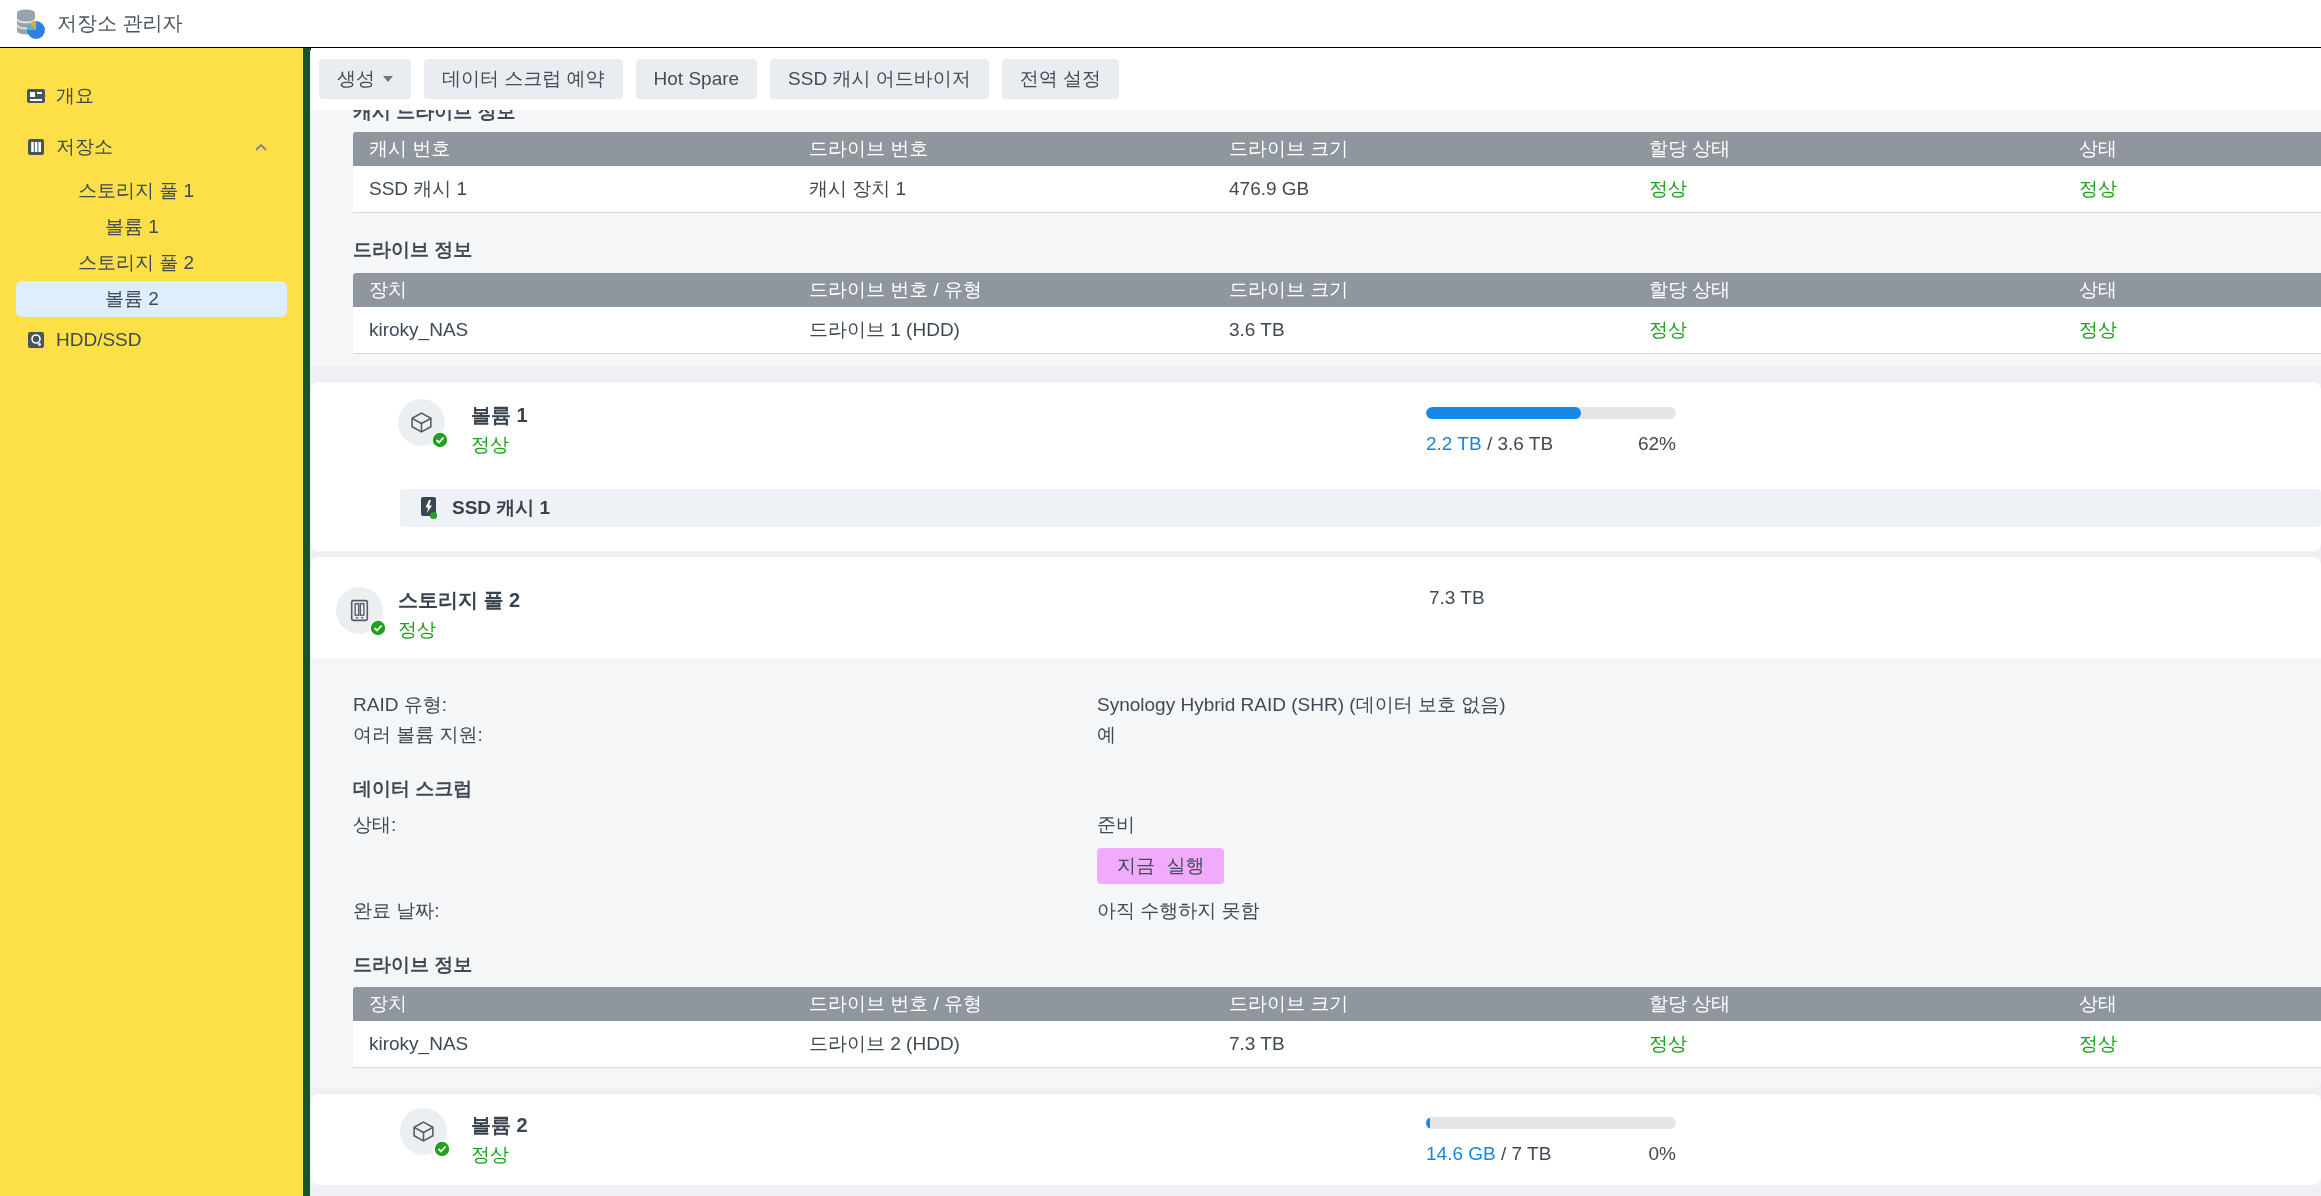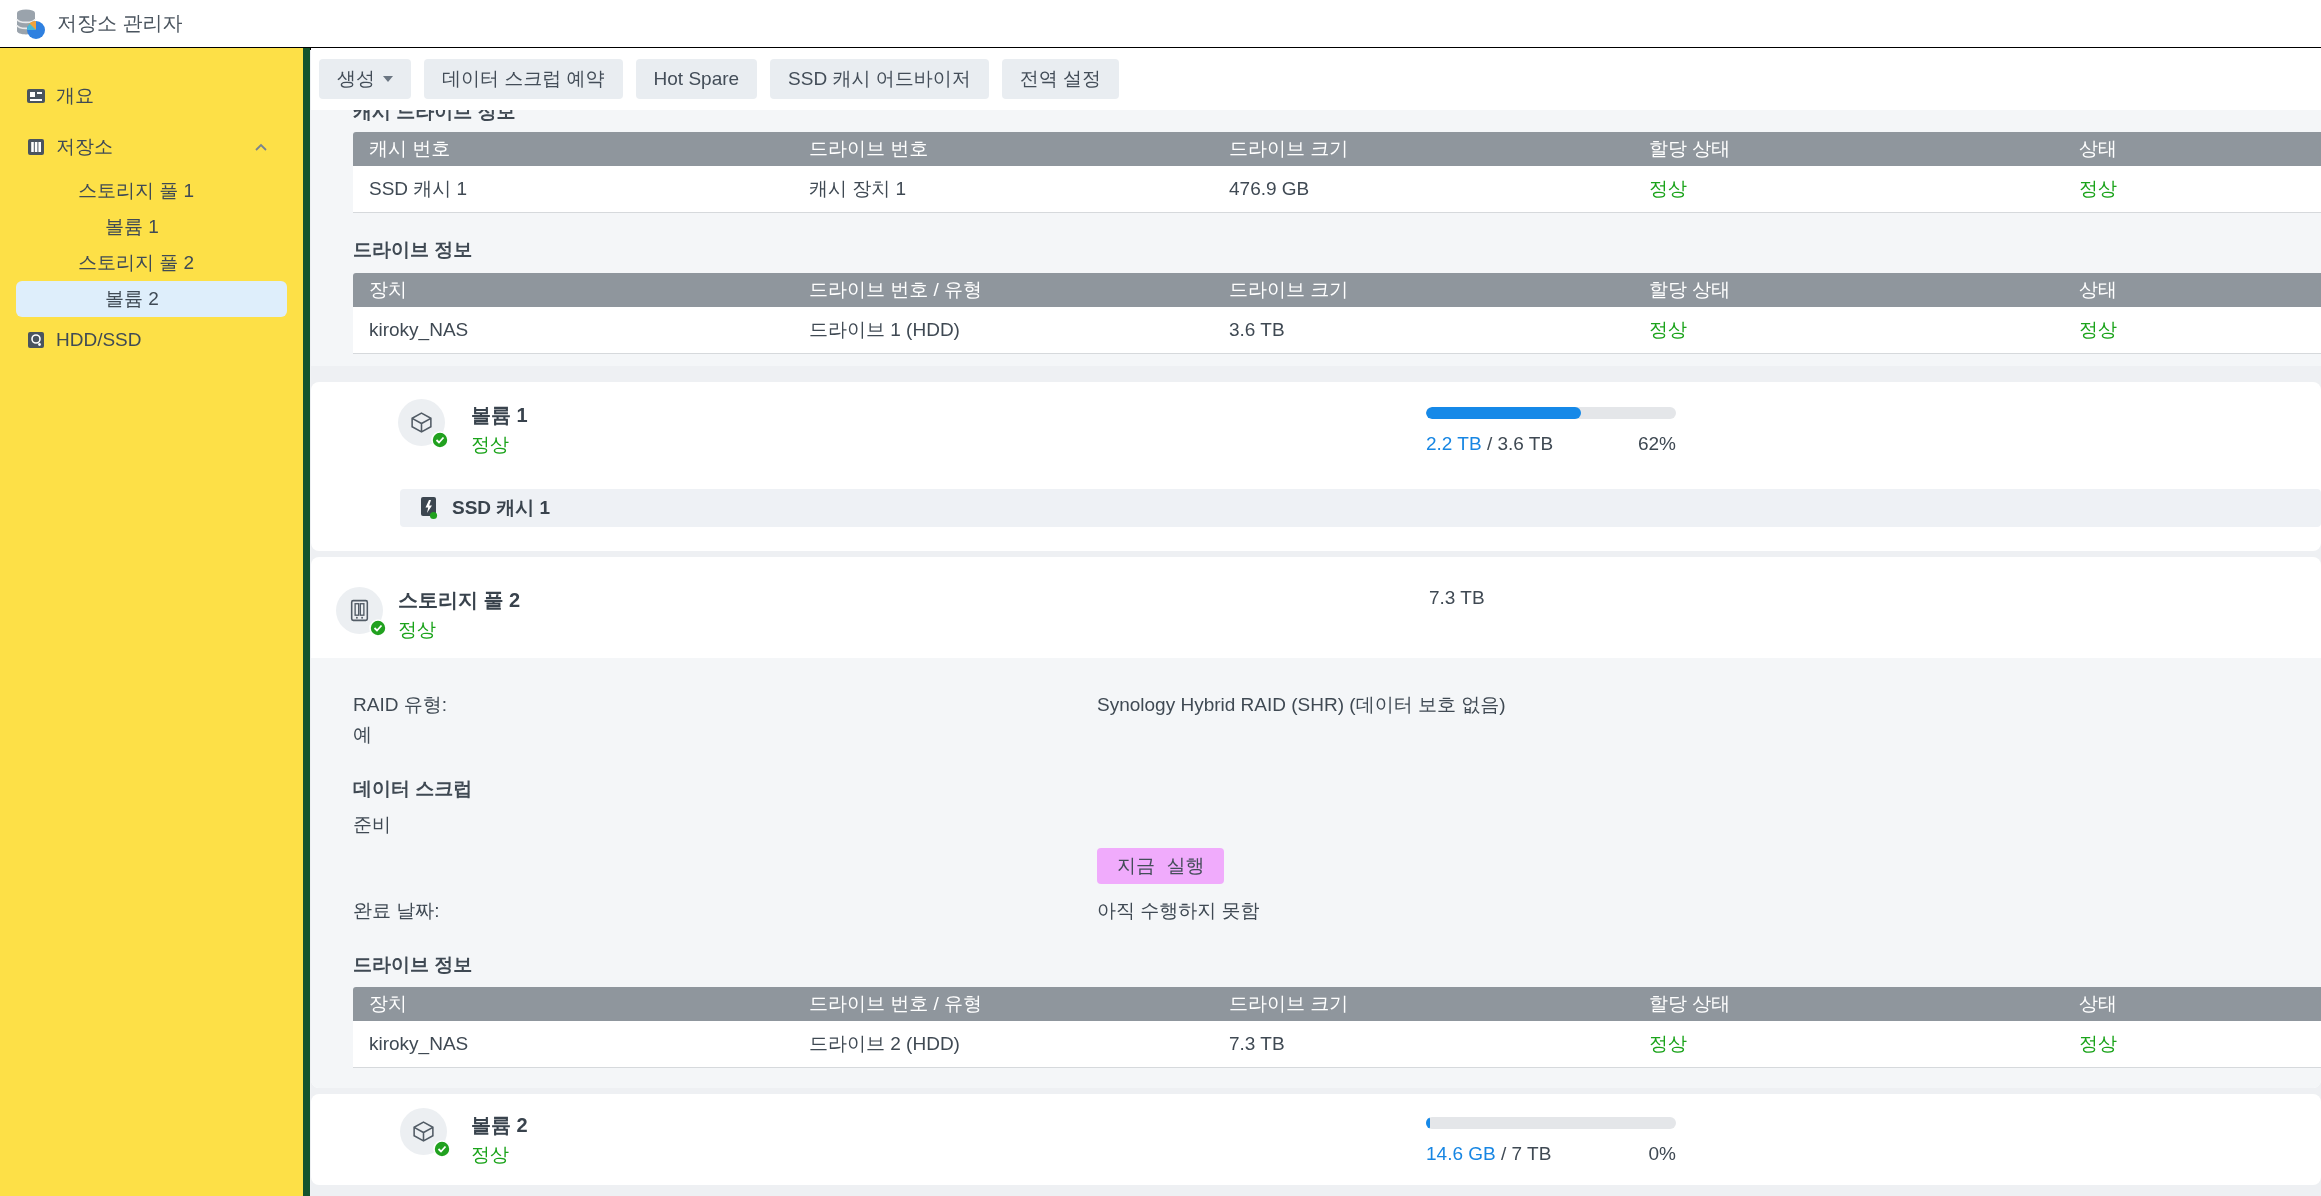--- a/index.html
+++ b/index.html
@@ -273,24 +273,26 @@
       <div class="ent-title" style="left:87px;top:30px;">스토리지 풀 2</div>
       <div class="ent-status" style="left:87px;top:60px;">정상</div>
       <div class="cap" style="top:30px;">7.3 TB</div>
 
       <div class="detail">
         <div class="kv">
           <span class="k">RAID 유형:</span>
           <span>Synology Hybrid RAID (SHR) (데이터 보호 없음)</span>
         </div>
         <div class="kv tight">
+          <span class="k">여러 볼륨 지원:</span>
           <span>예</span>
         </div>
         <div class="sec-label scrub-title">데이터 스크럽</div>
         <div class="kv">
+          <span class="k">상태:</span>
           <span>준비</span>
         </div>
         <button class="run-btn">지금 실행</button>
         <div class="kv" style="margin-top:12px;">
           <span class="k">완료 날짜:</span>
           <span>아직 수행하지 못함</span>
         </div>
         <div class="sec-label drv-label2">드라이브 정보</div>
         <table class="tbl">
           <colgroup>

